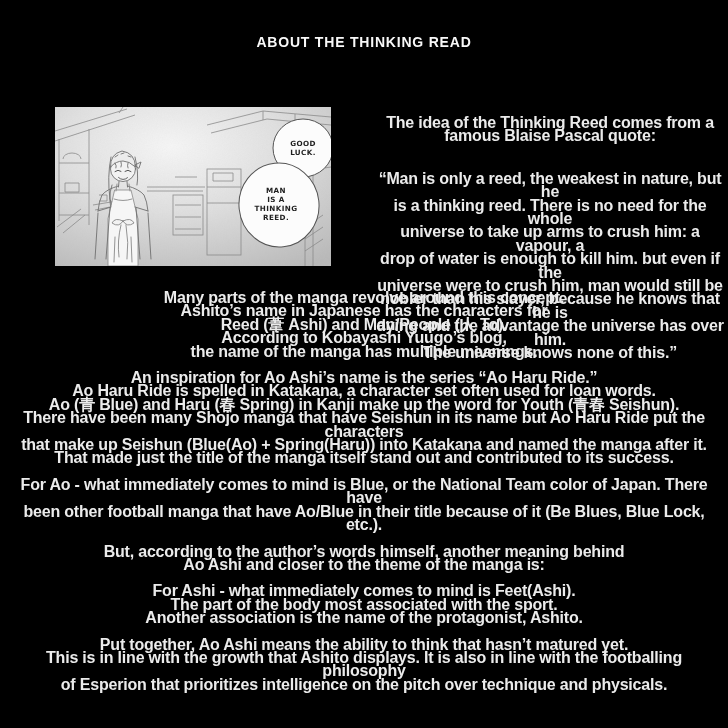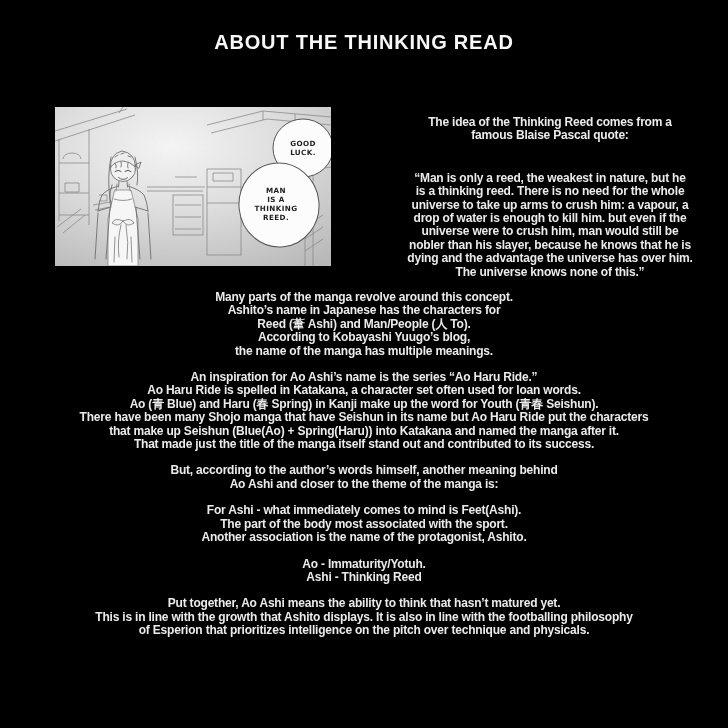--- a/index.html
+++ b/index.html
@@ -1,23 +1,23 @@
 <!DOCTYPE html>
 <html><head>
 <meta charset="utf-8">
 <style>
   html,body{margin:0;padding:0;background:#000;}
   .page{position:relative;width:728px;height:728px;background:#000;color:#ebebeb;
         font-family:"Liberation Sans","DejaVu Sans",sans-serif;overflow:hidden;}
   .title{position:absolute;top:31px;left:0;width:100%;text-align:center;font-weight:bold;
-         font-size:20px;line-height:23px;letter-spacing:0.8px;color:#f8f8f8;}
+         font-size:14px;line-height:23px;letter-spacing:0.8px;color:#f8f8f8;}
   .panel-wrap{position:absolute;left:55px;top:107px;width:276px;height:131px;}
   .panel-wrap svg{display:block;}
   .quote-col{position:absolute;left:376px;top:116px;width:348px;text-align:center;}
-  .t{margin:0;font-size:12px;font-weight:bold;line-height:13.4px;white-space:pre-line;
+  .t{margin:0;font-size:16px;font-weight:bold;line-height:13.4px;white-space:pre-line;
      letter-spacing:-0.2px;color:#ebebeb;}
   .quote-col .quote{margin-top:29px;}
   .sections{position:absolute;top:291px;left:0;width:728px;text-align:center;}
   .sections .t{margin:0 auto 13px auto;max-width:706px;}
   .bubble-text{font-family:"DejaVu Sans",sans-serif;font-weight:bold;fill:#1f1f1f;
                font-size:7.2px;letter-spacing:0.4px;text-anchor:middle;}
 </style>
 </head>
 <body>
 
@@ -111,25 +111,25 @@
 Ashito’s name in Japanese has the characters for
 Reed (葦 Ashi) and Man/People (人 To).
 According to Kobayashi Yuugo’s blog,
 the name of the manga has multiple meanings.</p>
     <p class="t">An inspiration for Ao Ashi’s name is the series “Ao Haru Ride.”
 Ao Haru Ride is spelled in Katakana, a character set often used for loan words.
 Ao (青 Blue) and Haru (春 Spring) in Kanji make up the word for Youth (青春 Seishun).
 There have been many Shojo manga that have Seishun in its name but Ao Haru Ride put the characters
 that make up Seishun (Blue(Ao) + Spring(Haru)) into Katakana and named the manga after it.
 That made just the title of the manga itself stand out and contributed to its success.</p>
+    <p class="t">For Ao - what immediately comes to mind is Blue, or the National Team color of Japan. There have
+been other football manga that have Ao/Blue in their title because of it (Be Blues, Blue Lock, etc.).</p>
     <p class="t">But, according to the author’s words himself, another meaning behind
 Ao Ashi and closer to the theme of the manga is:</p>
     <p class="t">For Ashi - what immediately comes to mind is Feet(Ashi).
 The part of the body most associated with the sport.
 Another association is the name of the protagonist, Ashito.</p>
-    <p class="t">Ao - Immaturity/Yotuh.
-Ashi - Thinking Reed</p>
     <p class="t">Put together, Ao Ashi means the ability to think that hasn’t matured yet.
 This is in line with the growth that Ashito displays. It is also in line with the footballing philosophy
 of Esperion that prioritizes intelligence on the pitch over technique and physicals.</p>
   </div>
 
 </div>
 
 </body></html>

